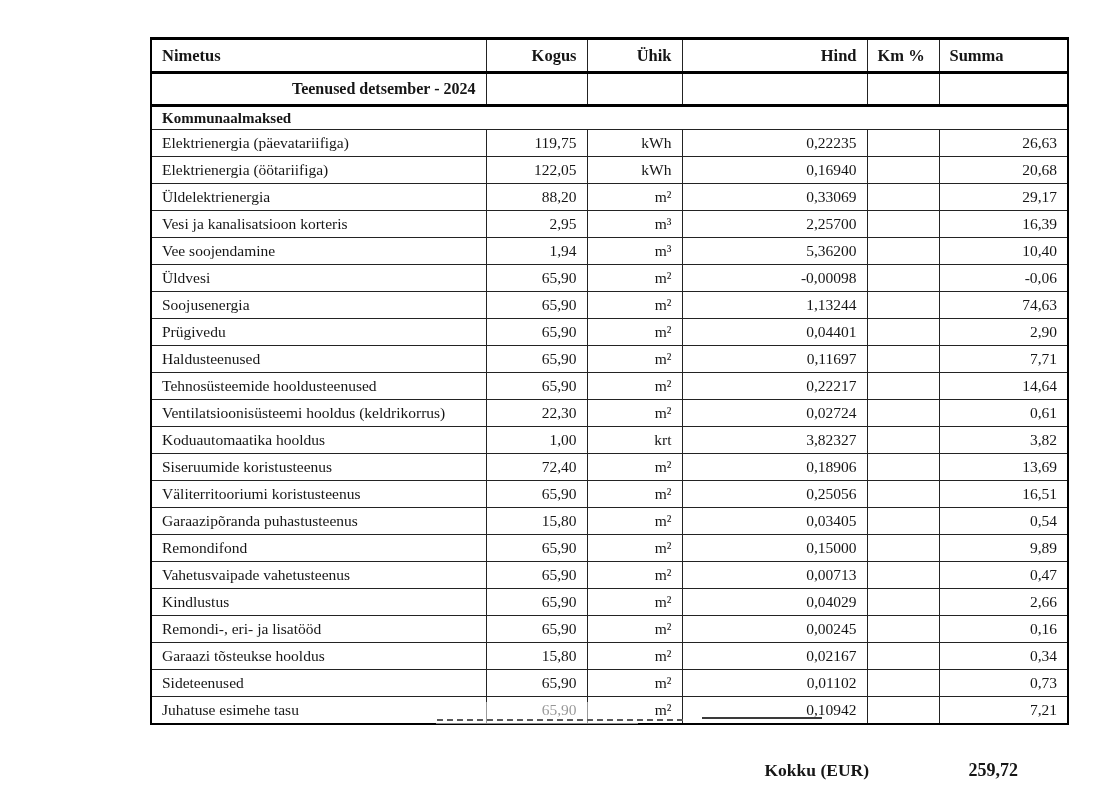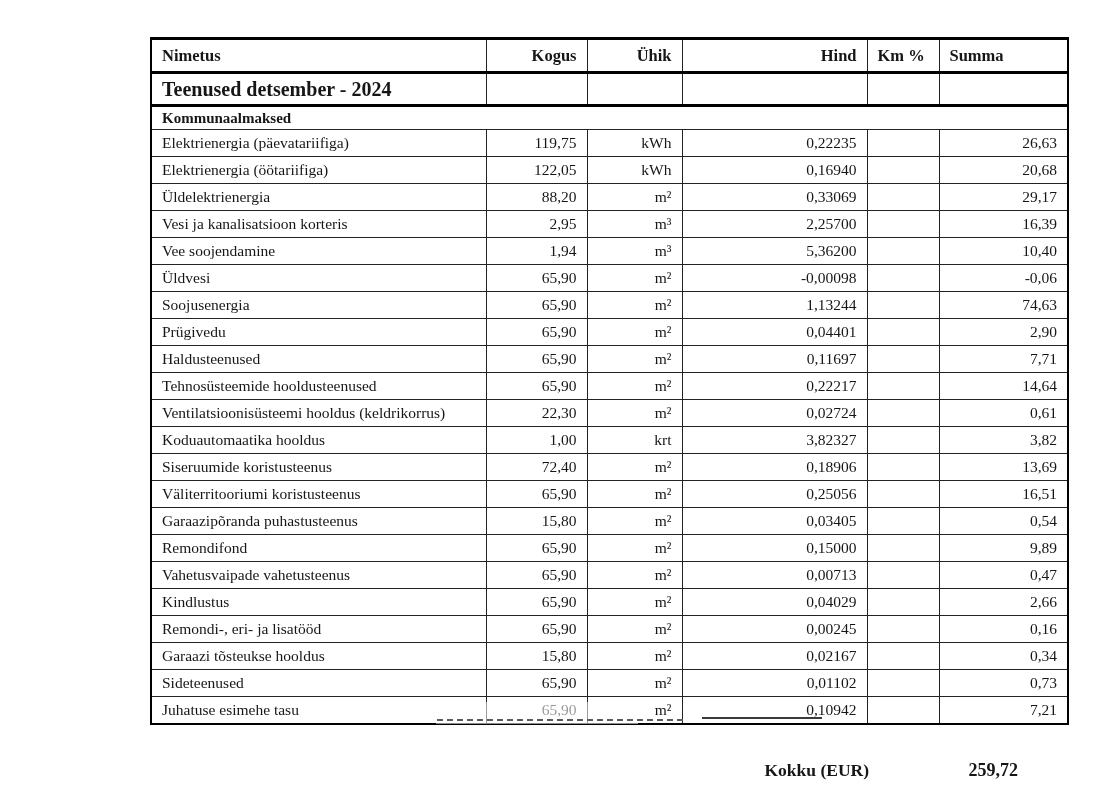--- a/index.html
+++ b/index.html
@@ -16,21 +16,21 @@
     border:1px solid #232323; padding:0 10px; font-size:15.5px;
     height:26px; overflow:hidden; white-space:nowrap; font-weight:normal;
     color:#161616; vertical-align:middle;
   }
   table.invoice{border:2px solid #000;}
   tr.head-row th{
     font-weight:bold; font-size:16.5px; height:31px;
     border-top:3px solid #000; border-bottom:3px solid #000;
   }
   tr.period-row td{height:30px; border-bottom:3px solid #000;}
-  tr.period-row td.bold{font-weight:bold; font-size:20px;}
+  tr.period-row td.bold{font-weight:bold; font-size:16px;text-align:right;}
   tr.section td{
     border-top:3px solid #000; font-weight:bold; font-size:15px; height:22px;
   }
   .al{text-align:left}
   .ar{text-align:right}
   .ac{text-align:left}
   td.faded{color:rgba(22,22,22,0.5);}
   .total-row{
     position:absolute; left:107px; top:758px; width:917px; height:28px;
   }

